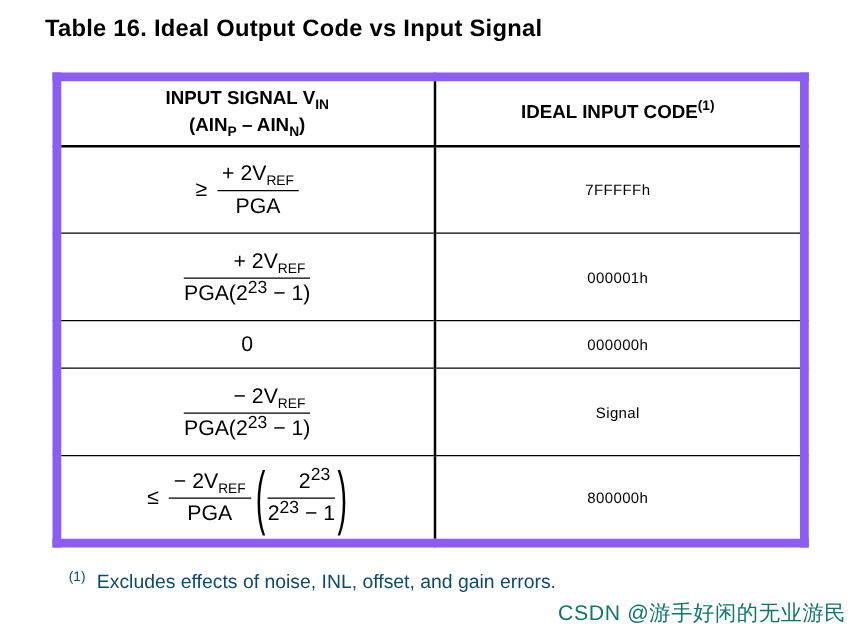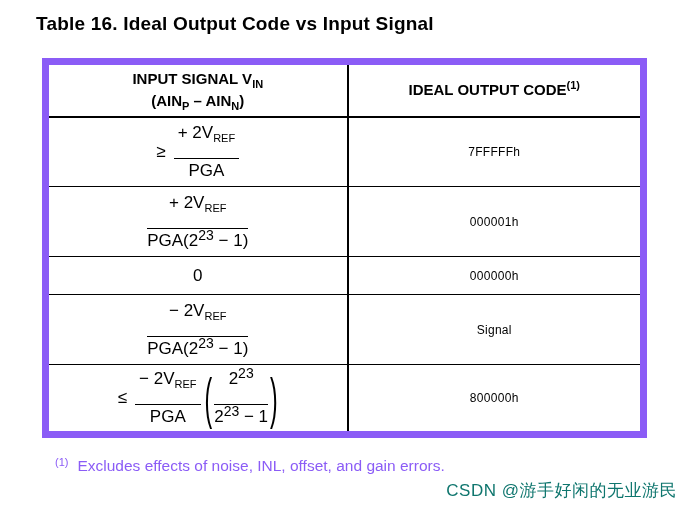--- a/index.html
+++ b/index.html
@@ -51,37 +51,37 @@
   tr.tall td { height: 70px; }
   tr.short td { height: 38px; }
   td.signal { font-size: 17px; }
   td.code { font-size: 12px; letter-spacing: 0.3px; }
   sub { font-size: 11px; vertical-align: -4px; line-height: 0; letter-spacing: 0; }
   sup { font-size: 14px; vertical-align: 6px; line-height: 0; letter-spacing: 0; }
   sup.fnmark { font-size: 11px; vertical-align: 6px; font-weight: bold; }
   .expr { display: inline-flex; align-items: center; }
   .rel { font-size: 17px; margin-right: 8px; }
   .frac { display: inline-block; vertical-align: middle; text-align: center; }
-  .frac .num { display: block; border-bottom: 1.5px solid #000; padding: 0 4px 15px 4px; white-space: nowrap; }
+  .frac .num { display: block; border-bottom: 1.5px solid #000; padding: 0 4px 3px 4px; white-space: nowrap; text-align: right; }
   .frac .den { display: block; padding-top: 2px; white-space: nowrap; }
   .paren {
     display: inline-block;
     font-size: 23px;
     font-weight: 400;
     transform: scaleY(2.45);
     line-height: 1;
   }
   .paren.open { margin: 0 2px 0 4px; }
   .paren.close { margin: 0 0 0 2px; }
   .footnote {
     position: absolute;
     top: 456px;
     left: 55px;
     font-size: 15.5px;
-    color: #8b5cf6;
+    color: #0c4a6e;
   }
   .footnote .marker { font-size: 11px; vertical-align: 5px; margin-right: 9px; }
   .watermark {
     position: absolute;
     top: 479px;
     right: 6px;
     font-size: 17px;
     color: #0f766e;
     letter-spacing: 0.5px;
   }
@@ -98,21 +98,21 @@
         <col class="c1">
         <col class="c2">
       </colgroup>
     <thead>
       <tr>
         <th>
           <div><span>INPUT SIGNAL V</span><sub>IN</sub></div>
           <div><span>(AIN</span><sub>P</sub><span> – AIN</span><sub>N</sub><span>)</span></div>
         </th>
         <th>
-          <span>IDEAL OUTPUT CODE</span><sup class="fnmark">(1)</sup>
+          <span>IDEAL INPUT CODE</span><sup class="fnmark">(1)</sup>
         </th>
       </tr>
     </thead>
     <tbody>
       <tr class="tall">
         <td class="signal">
           <span class="expr">
             <span class="rel">≥</span>
             <span class="frac">
               <span class="num"><span>+ 2V</span><sub>REF</sub></span>

